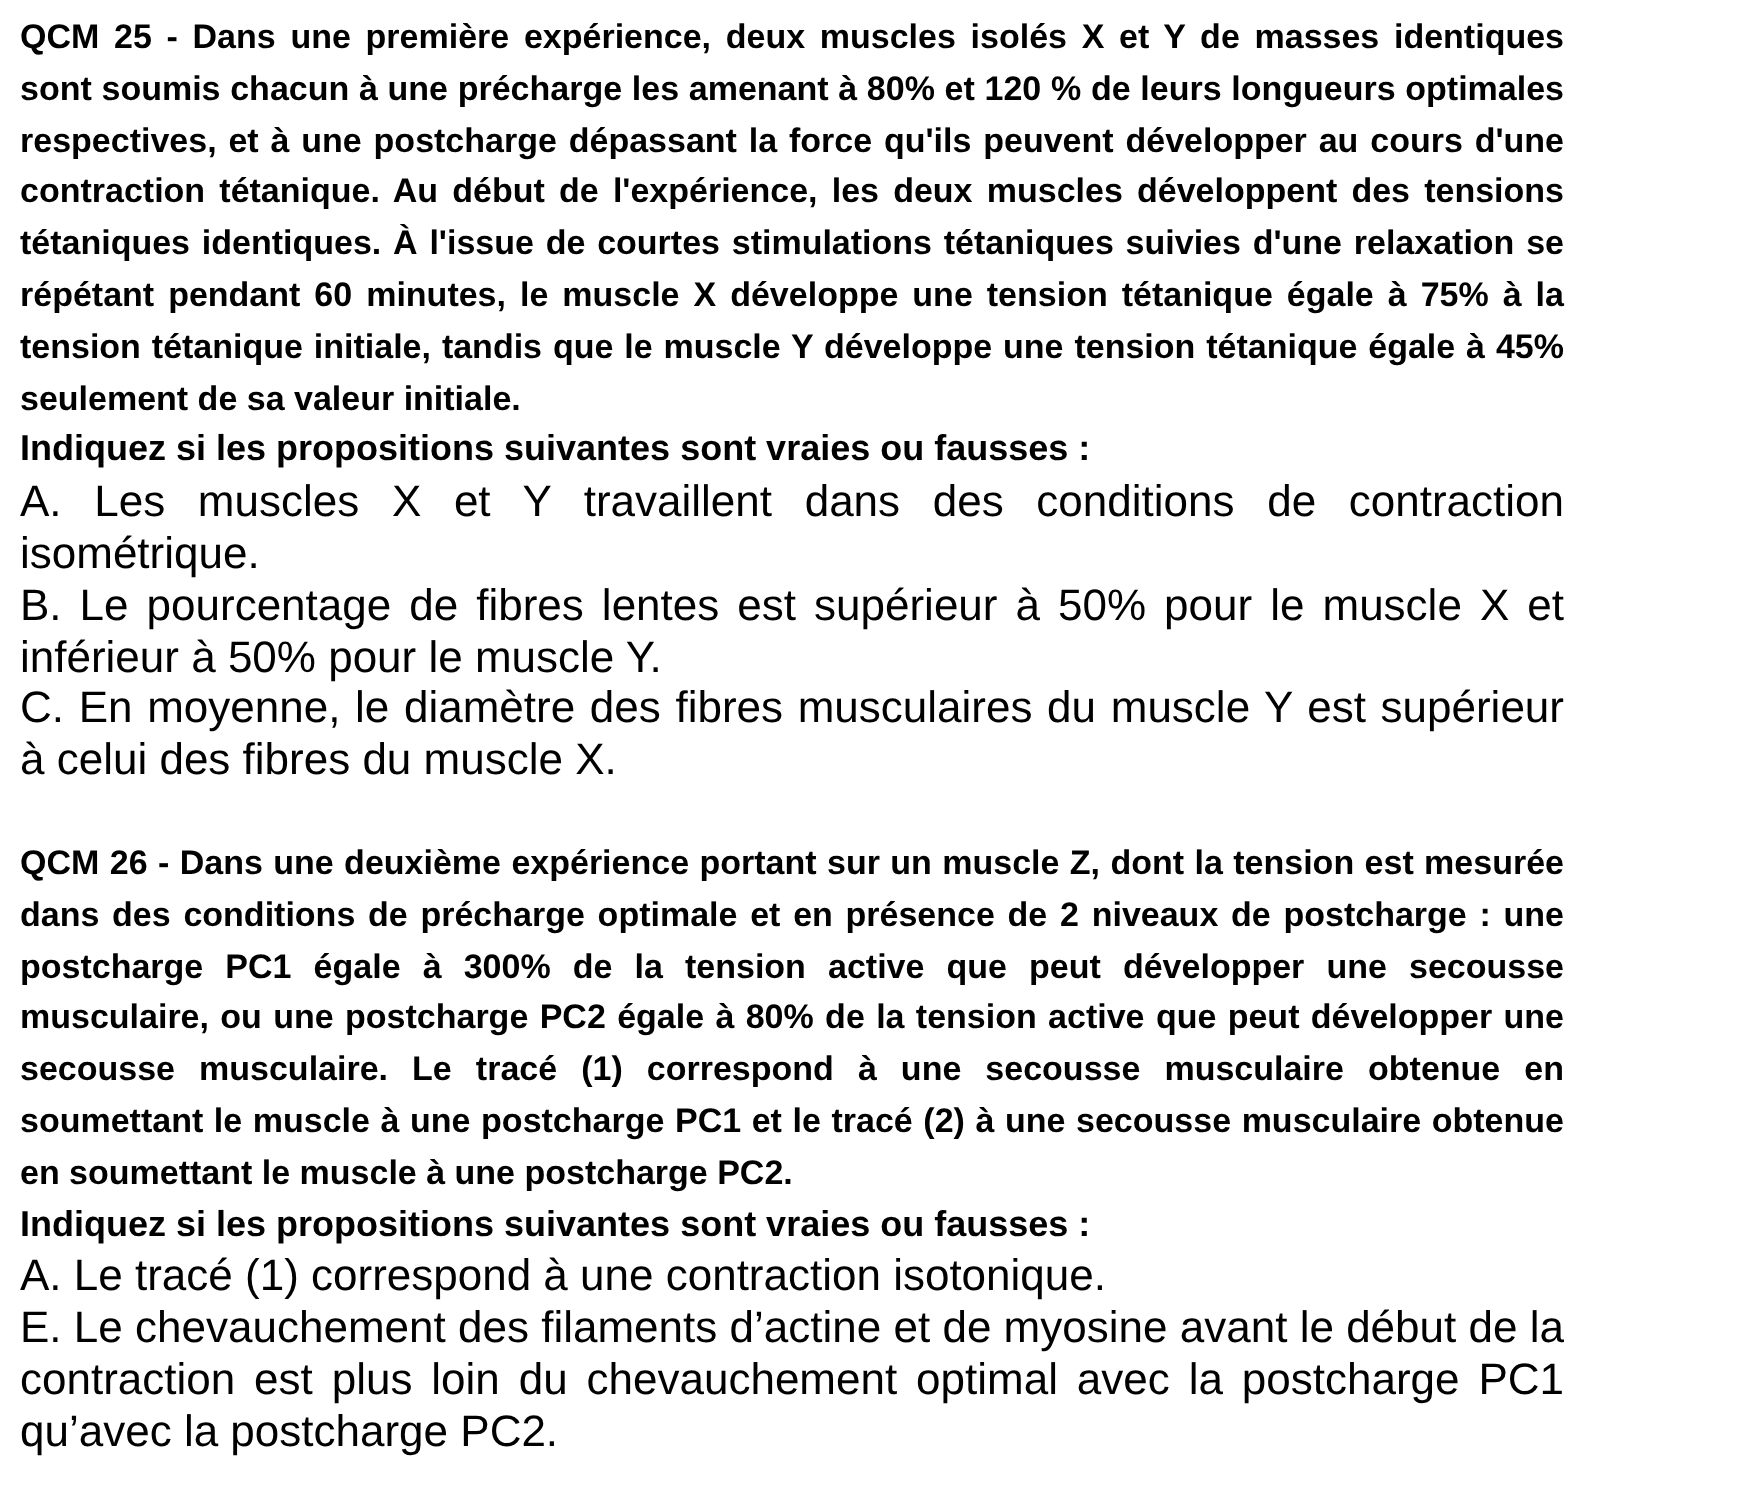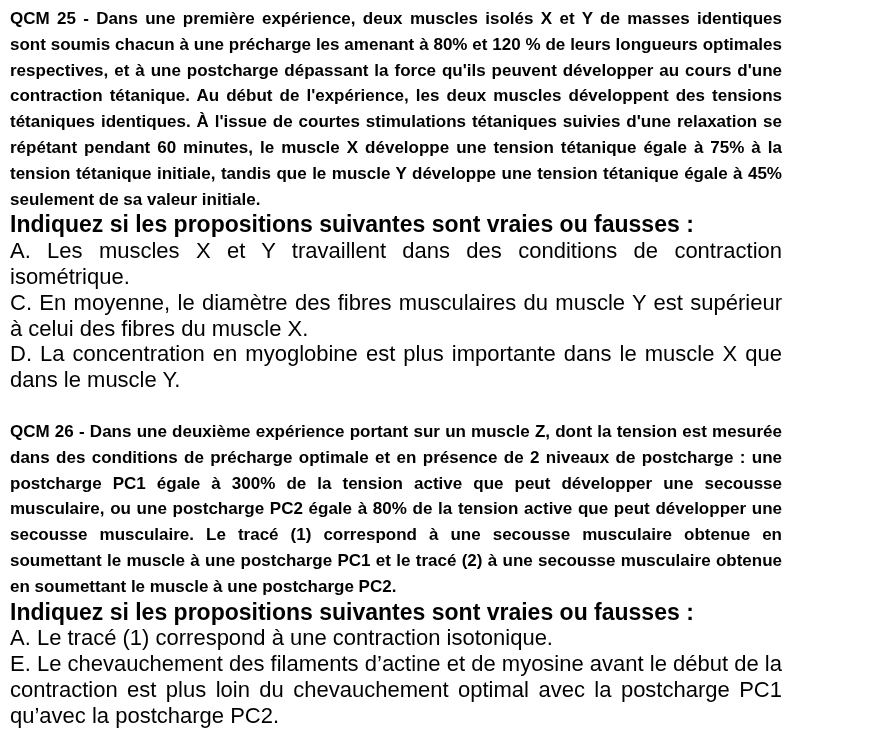--- a/index.html
+++ b/index.html
@@ -32,21 +32,21 @@
   .stem {
     font-size: 17px;
     line-height: 25.8px;
     font-weight: bold;
     text-align: justify;
     text-justify: inter-word;
     margin: 0;
     hyphens: none;
   }
   .instruction {
-    font-size: 23px;
+    font-size: 18px;
     line-height: 25.8px;
     font-weight: bold;
     text-align: left;
     margin: 0;
   }
   .prop-list {
     list-style: none;
     margin: 0;
     padding: 0;
   }
@@ -63,22 +63,22 @@
 </head>
 <body>
 
 <div class="page">
 
   <section class="qcm-block">
     <p class="stem">QCM 25 - Dans une première expérience, deux muscles isolés X et Y de masses identiques sont soumis chacun à une précharge les amenant à 80% et 120 % de leurs longueurs optimales respectives, et à une postcharge dépassant la force qu'ils peuvent développer au cours d'une contraction tétanique. Au début de l'expérience, les deux muscles développent des tensions tétaniques identiques. À l'issue de courtes stimulations tétaniques suivies d'une relaxation se répétant pendant 60 minutes, le muscle X développe une tension tétanique égale à 75% à la tension tétanique initiale, tandis que le muscle Y développe une tension tétanique égale à 45% seulement de sa valeur initiale.</p>
     <p class="instruction">Indiquez si les propositions suivantes sont vraies ou fausses :</p>
     <ul class="prop-list">
       <li class="prop">A. Les muscles X et Y travaillent dans des conditions de contraction isométrique.</li>
+      <li class="prop">B. Le pourcentage de fibres lentes est supérieur à 50% pour le muscle X et inférieur à 50% pour le muscle Y.</li>
       <li class="prop">C. En moyenne, le diamètre des fibres musculaires du muscle Y est supérieur à celui des fibres du muscle X.</li>
-      <li class="prop">D. La concentration en myoglobine est plus importante dans le muscle X que dans le muscle Y.</li>
     </ul>
   </section>
 
   <section class="qcm-block">
     <p class="stem">QCM 26 - Dans une deuxième expérience portant sur un muscle Z, dont la tension est mesurée dans des conditions de précharge optimale et en présence de 2 niveaux de postcharge : une postcharge PC1 égale à 300% de la tension active que peut développer une secousse musculaire, ou une postcharge PC2 égale à 80% de la tension active que peut développer une secousse musculaire. Le tracé (1) correspond à une secousse musculaire obtenue en soumettant le muscle à une postcharge PC1 et le tracé (2) à une secousse musculaire obtenue en soumettant le muscle à une postcharge PC2.</p>
     <p class="instruction">Indiquez si les propositions suivantes sont vraies ou fausses :</p>
     <ul class="prop-list">
       <li class="prop">A. Le tracé (1) correspond à une contraction isotonique.</li>
       <li class="prop">E. Le chevauchement des filaments d’actine et de myosine avant le début de la contraction est plus loin du chevauchement optimal avec la postcharge PC1 qu’avec la postcharge PC2.</li>
     </ul>

